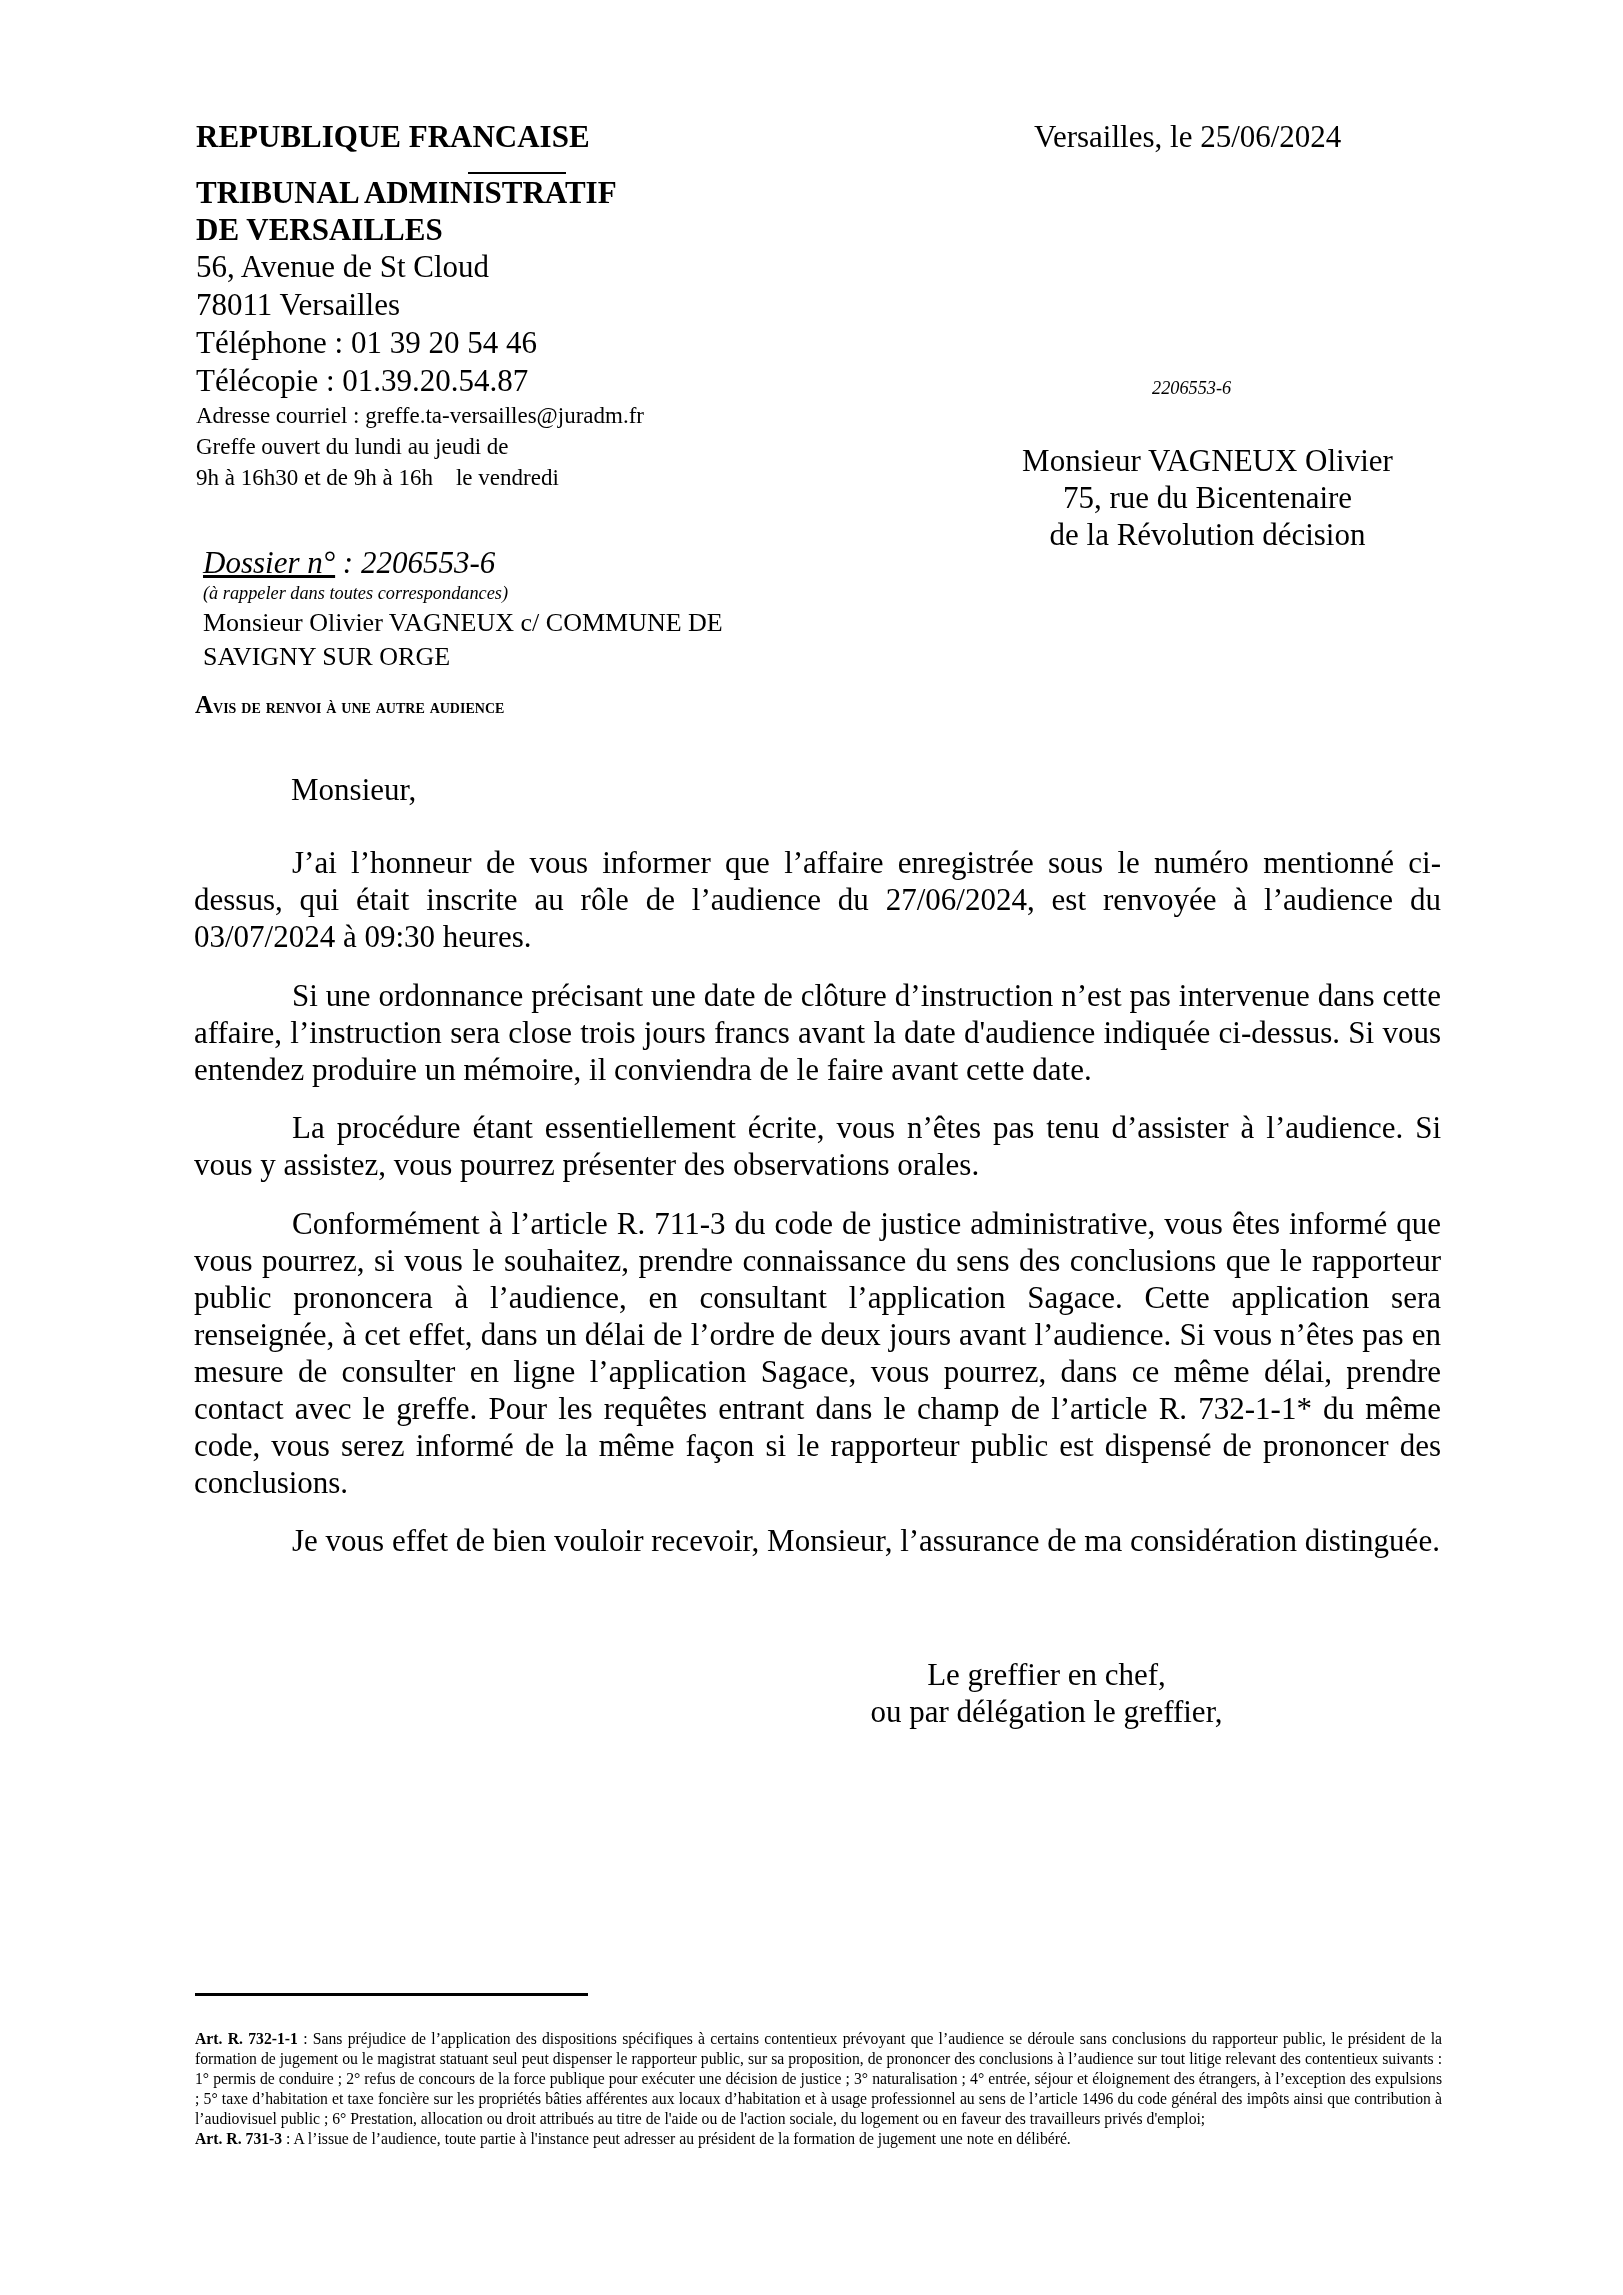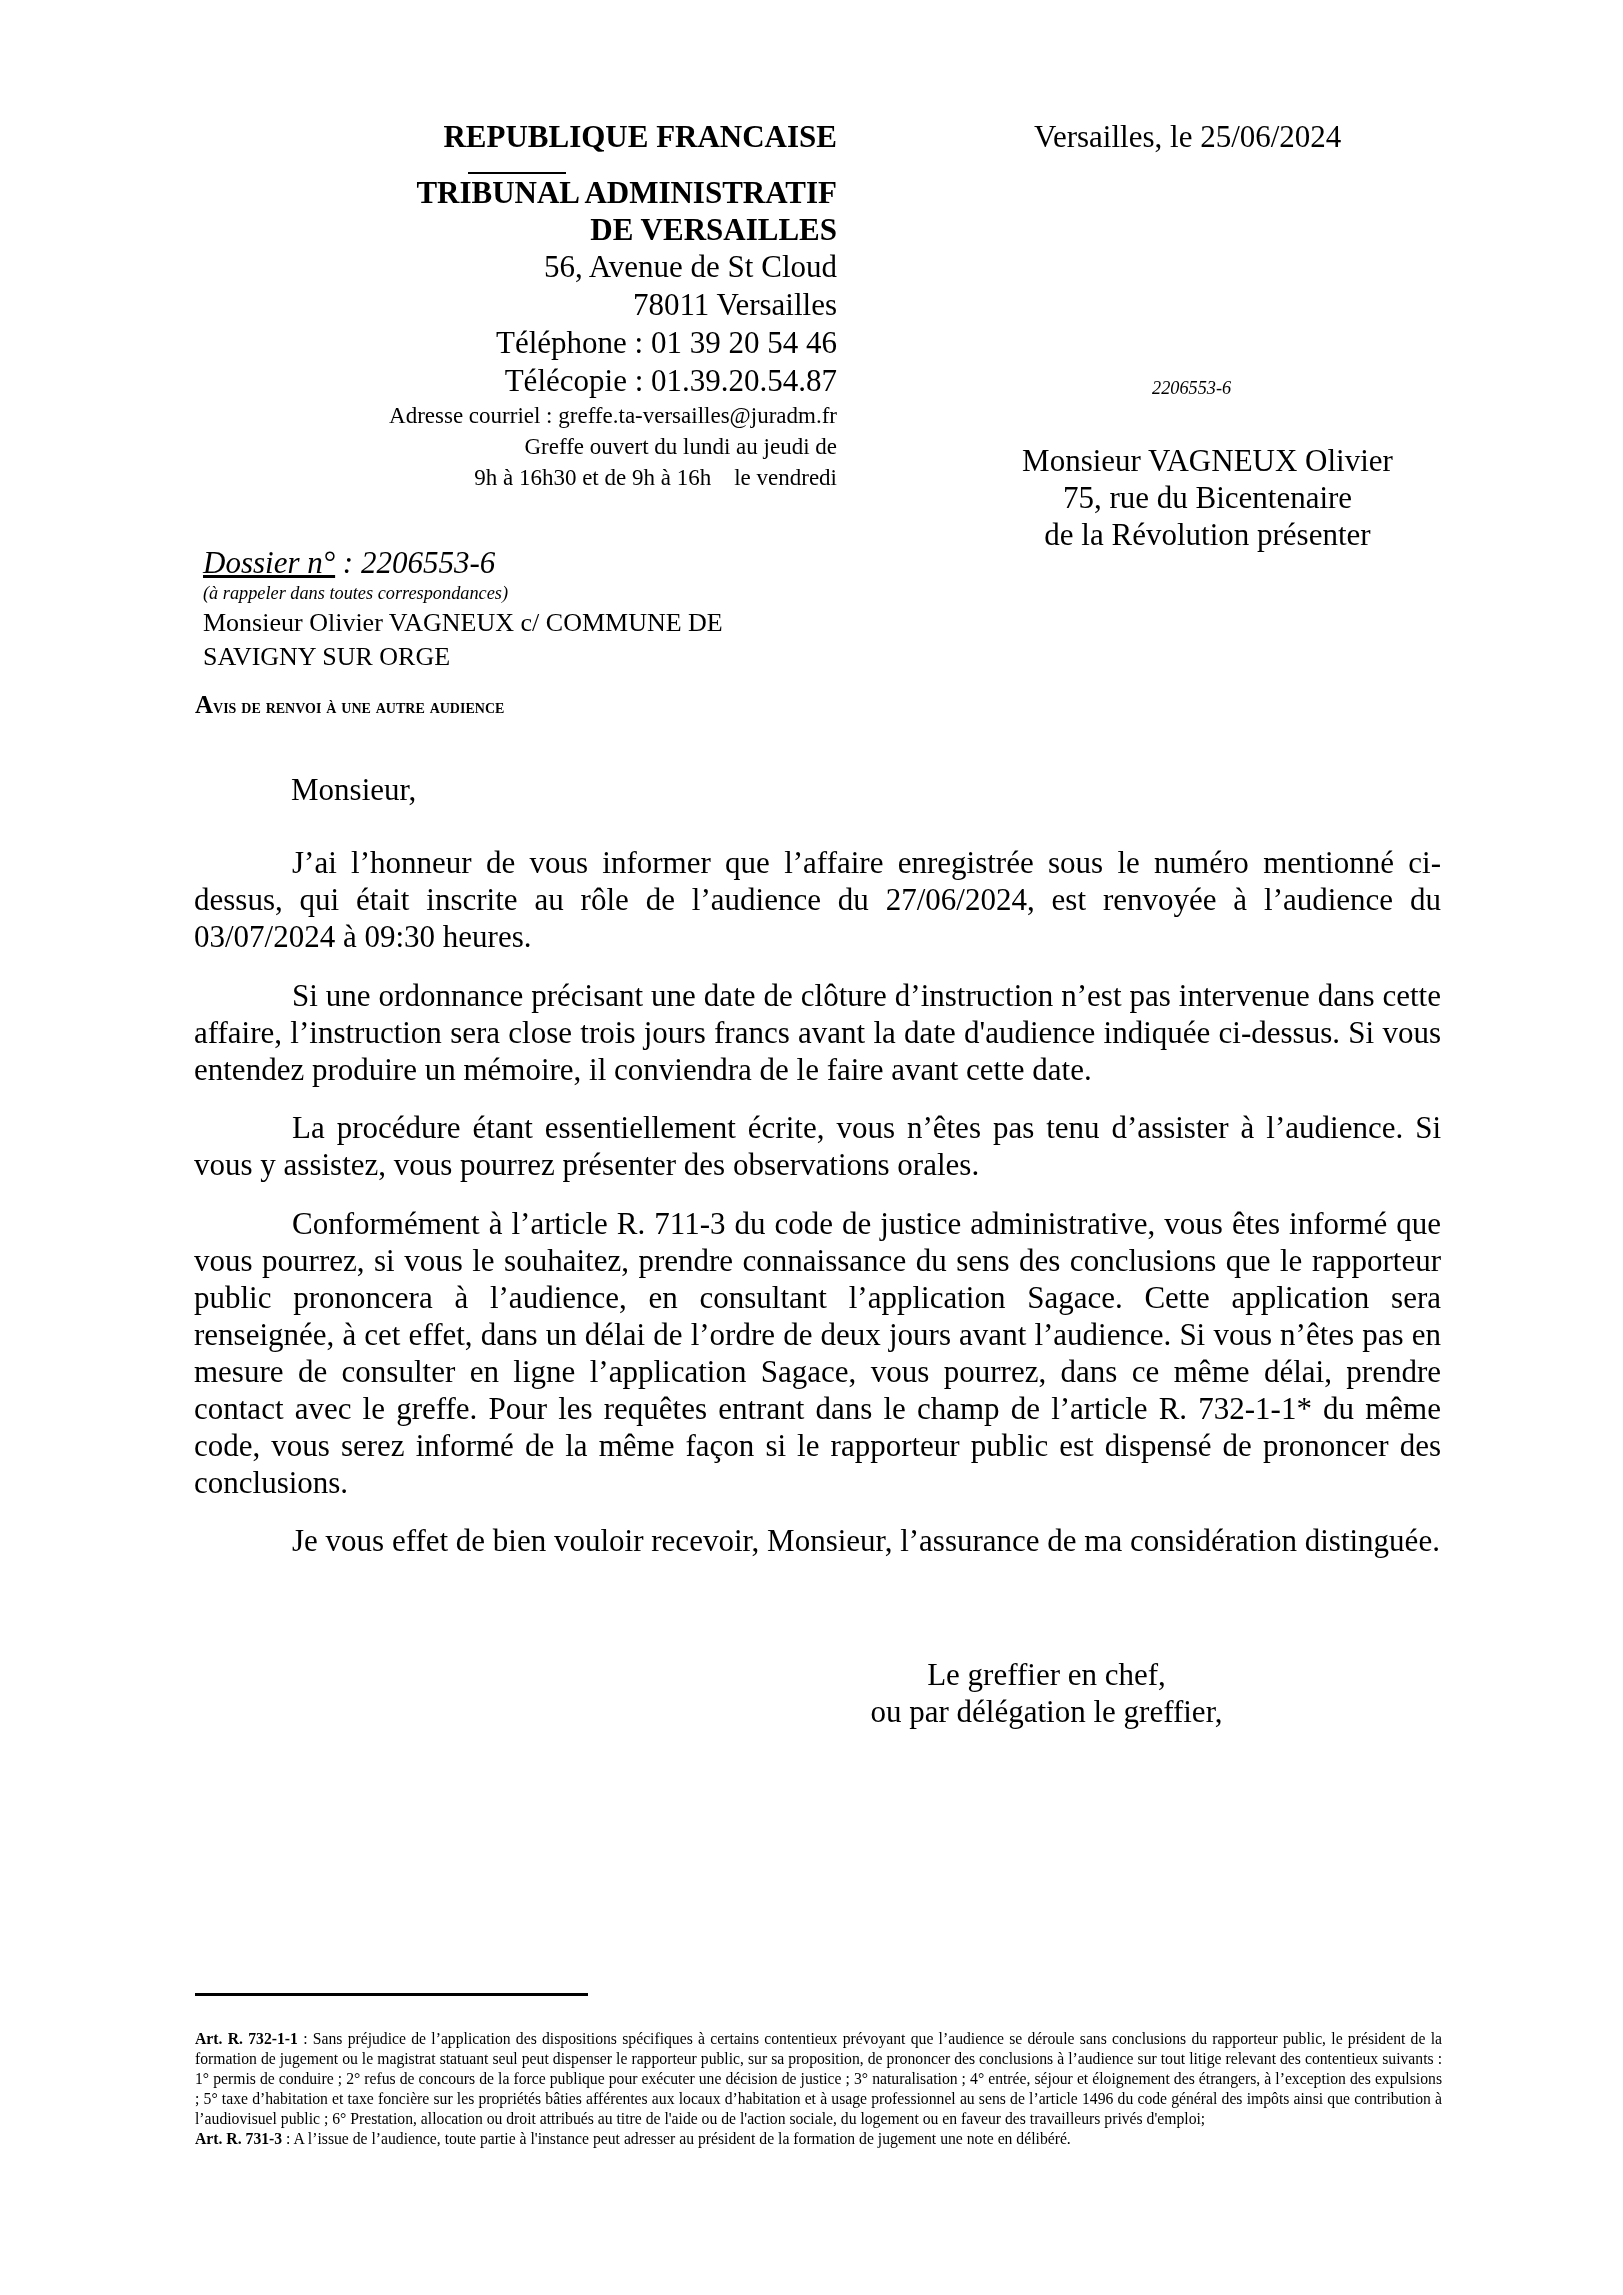--- a/index.html
+++ b/index.html
@@ -1,19 +1,19 @@
 <!DOCTYPE html>
 <html style="font-size:10.5px"><head>
 <meta charset="utf-8">
 <style>
   html, body { margin:0; padding:0; background:#ffffff; }
   body { width:1623px; height:2295px; position:relative; overflow:hidden;
          font-family:"Liberation Serif", serif; color:#000; }
   .abs { position:absolute; }
-  .hdr-left { left:196px; top:118px; width:641px; text-align:right;font-family:Liberation Serif, serif; }
+  .hdr-left { left:196px; top:118px; width:641px; text-align:left;font-family:Liberation Serif, serif; }
   .hdr-left .title { font-weight:bold; font-size:31px; line-height:37px; }
   .hdr-left .sep { width:98px; height:2px; background:#000; margin:17px auto 0; }
   .hdr-left .court { font-weight:bold; font-size:31px; line-height:37px; margin-top:0; }
   .hdr-left .line { font-size:31px; line-height:38px; }
   .hdr-left .small { font-size:23px; line-height:31px; }
   .date { left:1034px; top:118px; font-size:31px; line-height:37px; }
   .refnum { left:1152px; top:378px; font-size:18.3px; font-style:italic; }
   .recipient { left:975px; top:442px; width:465px; text-align:center; font-size:31px; line-height:37px; }
   .dossier { left:203px; top:544px; width:654px; }
   .dossier .d1 { font-size:31px; line-height:37px;font-style:italic; }
@@ -48,21 +48,21 @@
   <div class="small" style="white-space:pre;">9h à 16h30 et de 9h à 16h    le vendredi</div>
 </div>
 
 <div class="abs date">Versailles, le 25/06/2024</div>
 
 <div class="abs refnum">2206553-6</div>
 
 <div class="abs recipient">
   <div>Monsieur VAGNEUX Olivier</div>
   <div>75, rue du Bicentenaire</div>
-  <div>de la Révolution présenter</div>
+  <div>de la Révolution décision</div>
 </div>
 
 <div class="abs dossier">
   <div class="d1">
     <u>Dossier n°</u><span style="white-space:pre;"> : </span><span>2206553-6</span>
   </div>
   <div class="d2">(à rappeler dans toutes correspondances)</div>
   <div class="d3">Monsieur Olivier VAGNEUX c/ COMMUNE DE</div>
   <div class="d3">SAVIGNY SUR ORGE</div>
 </div>

